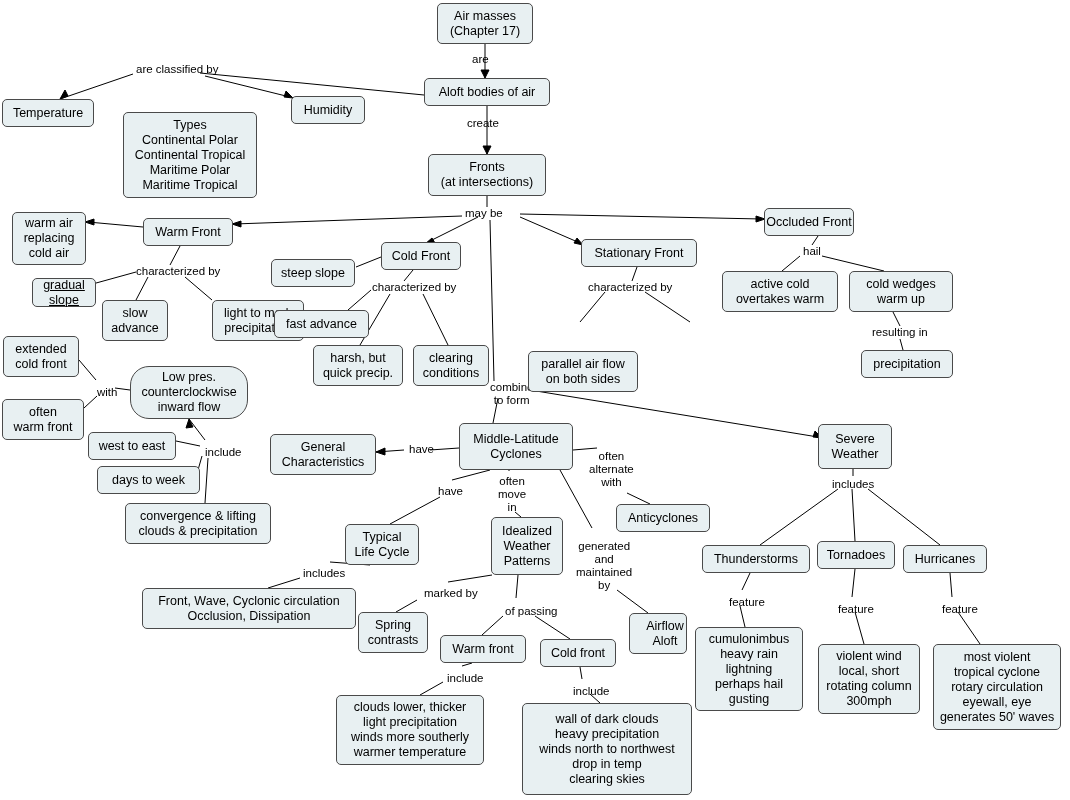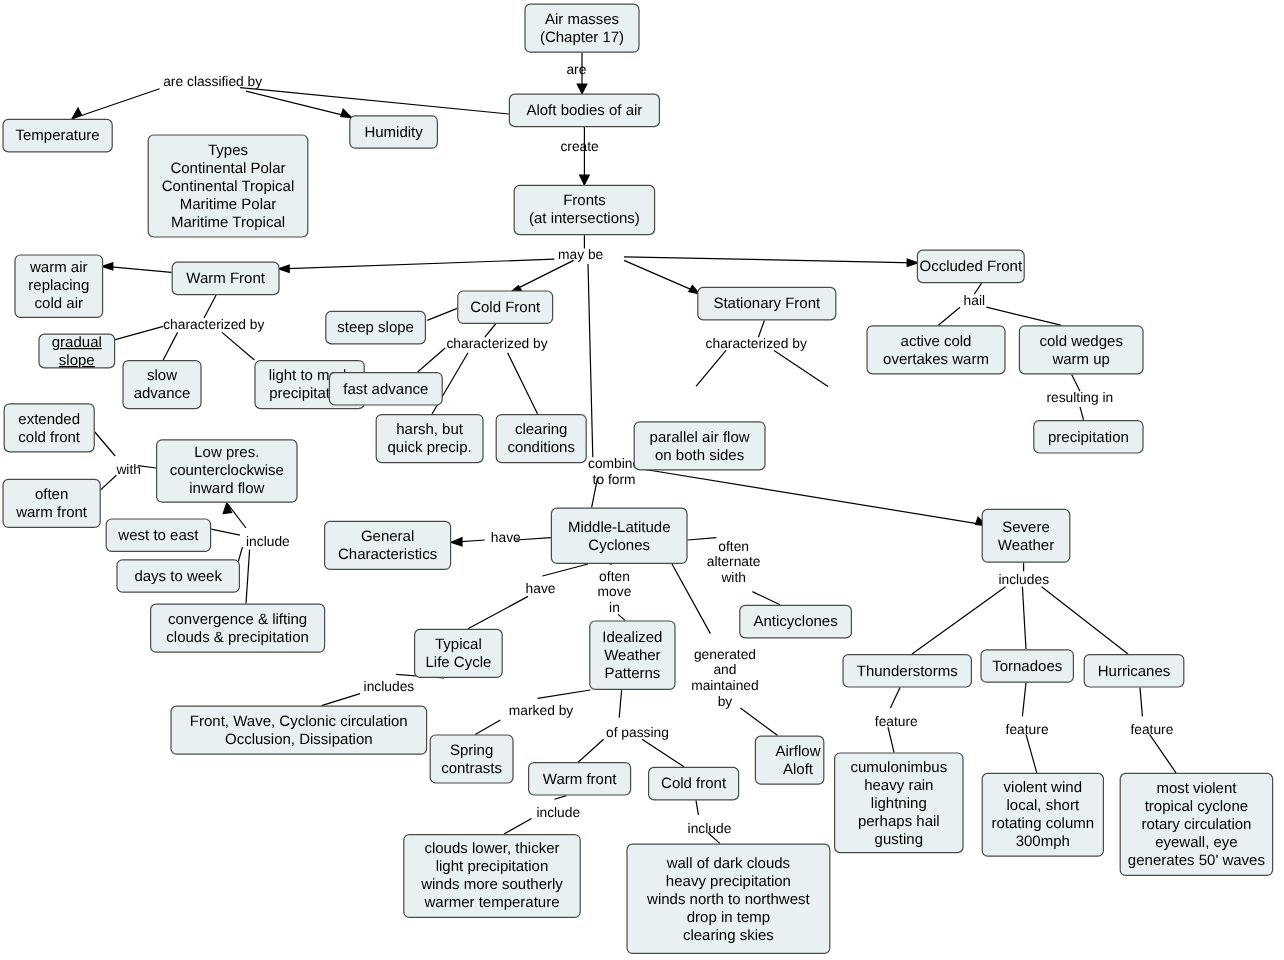--- a/index.html
+++ b/index.html
@@ -203,21 +203,21 @@
     <div class="node" style="left: 274px; top: 310px; width: 95px; height: 28px;">fast advance</div>
     <div class="node" style="left: 528px; top: 322px; width: 110px; height: 41px; margin-top: 29px;">parallel air flow
 on both sides</div>
     <div class="node" style="left: 861px; top: 350px; width: 92px; height: 28px;">precipitation</div>
     <div class="node" style="left: 3px; top: 336px; width: 76px; height: 41px;">extended
 cold front</div>
     <div class="node" style="left: 313px; top: 345px; width: 90px; height: 41px;">harsh, but
 quick precip.</div>
     <div class="node" style="left: 413px; top: 345px; width: 76px; height: 41px;">clearing
 conditions</div>
-    <div class="node" style="left: 130px; top: 366px; width: 118px; height: 53px;">Low pres.
+    <div class="node" style="left: 130px; top: 366px; width: 118px; height: 53px; border-radius: 19px;">Low pres.
 counterclockwise
 inward flow</div>
     <div class="node" style="left: 2px; top: 399px; width: 82px; height: 41px;">often
 warm front</div>
     <div class="node" style="left: 459px; top: 423px; width: 114px; height: 47px;">Middle-Latitude
 Cyclones</div>
     <div class="node" style="left: 818px; top: 424px; width: 74px; height: 45px;">Severe
 Weather</div>
     <div class="node" style="left: 88px; top: 432px; width: 88px; height: 28px;">west to east</div>
     <div class="node" style="left: 270px; top: 434px; width: 106px; height: 41px;">General

